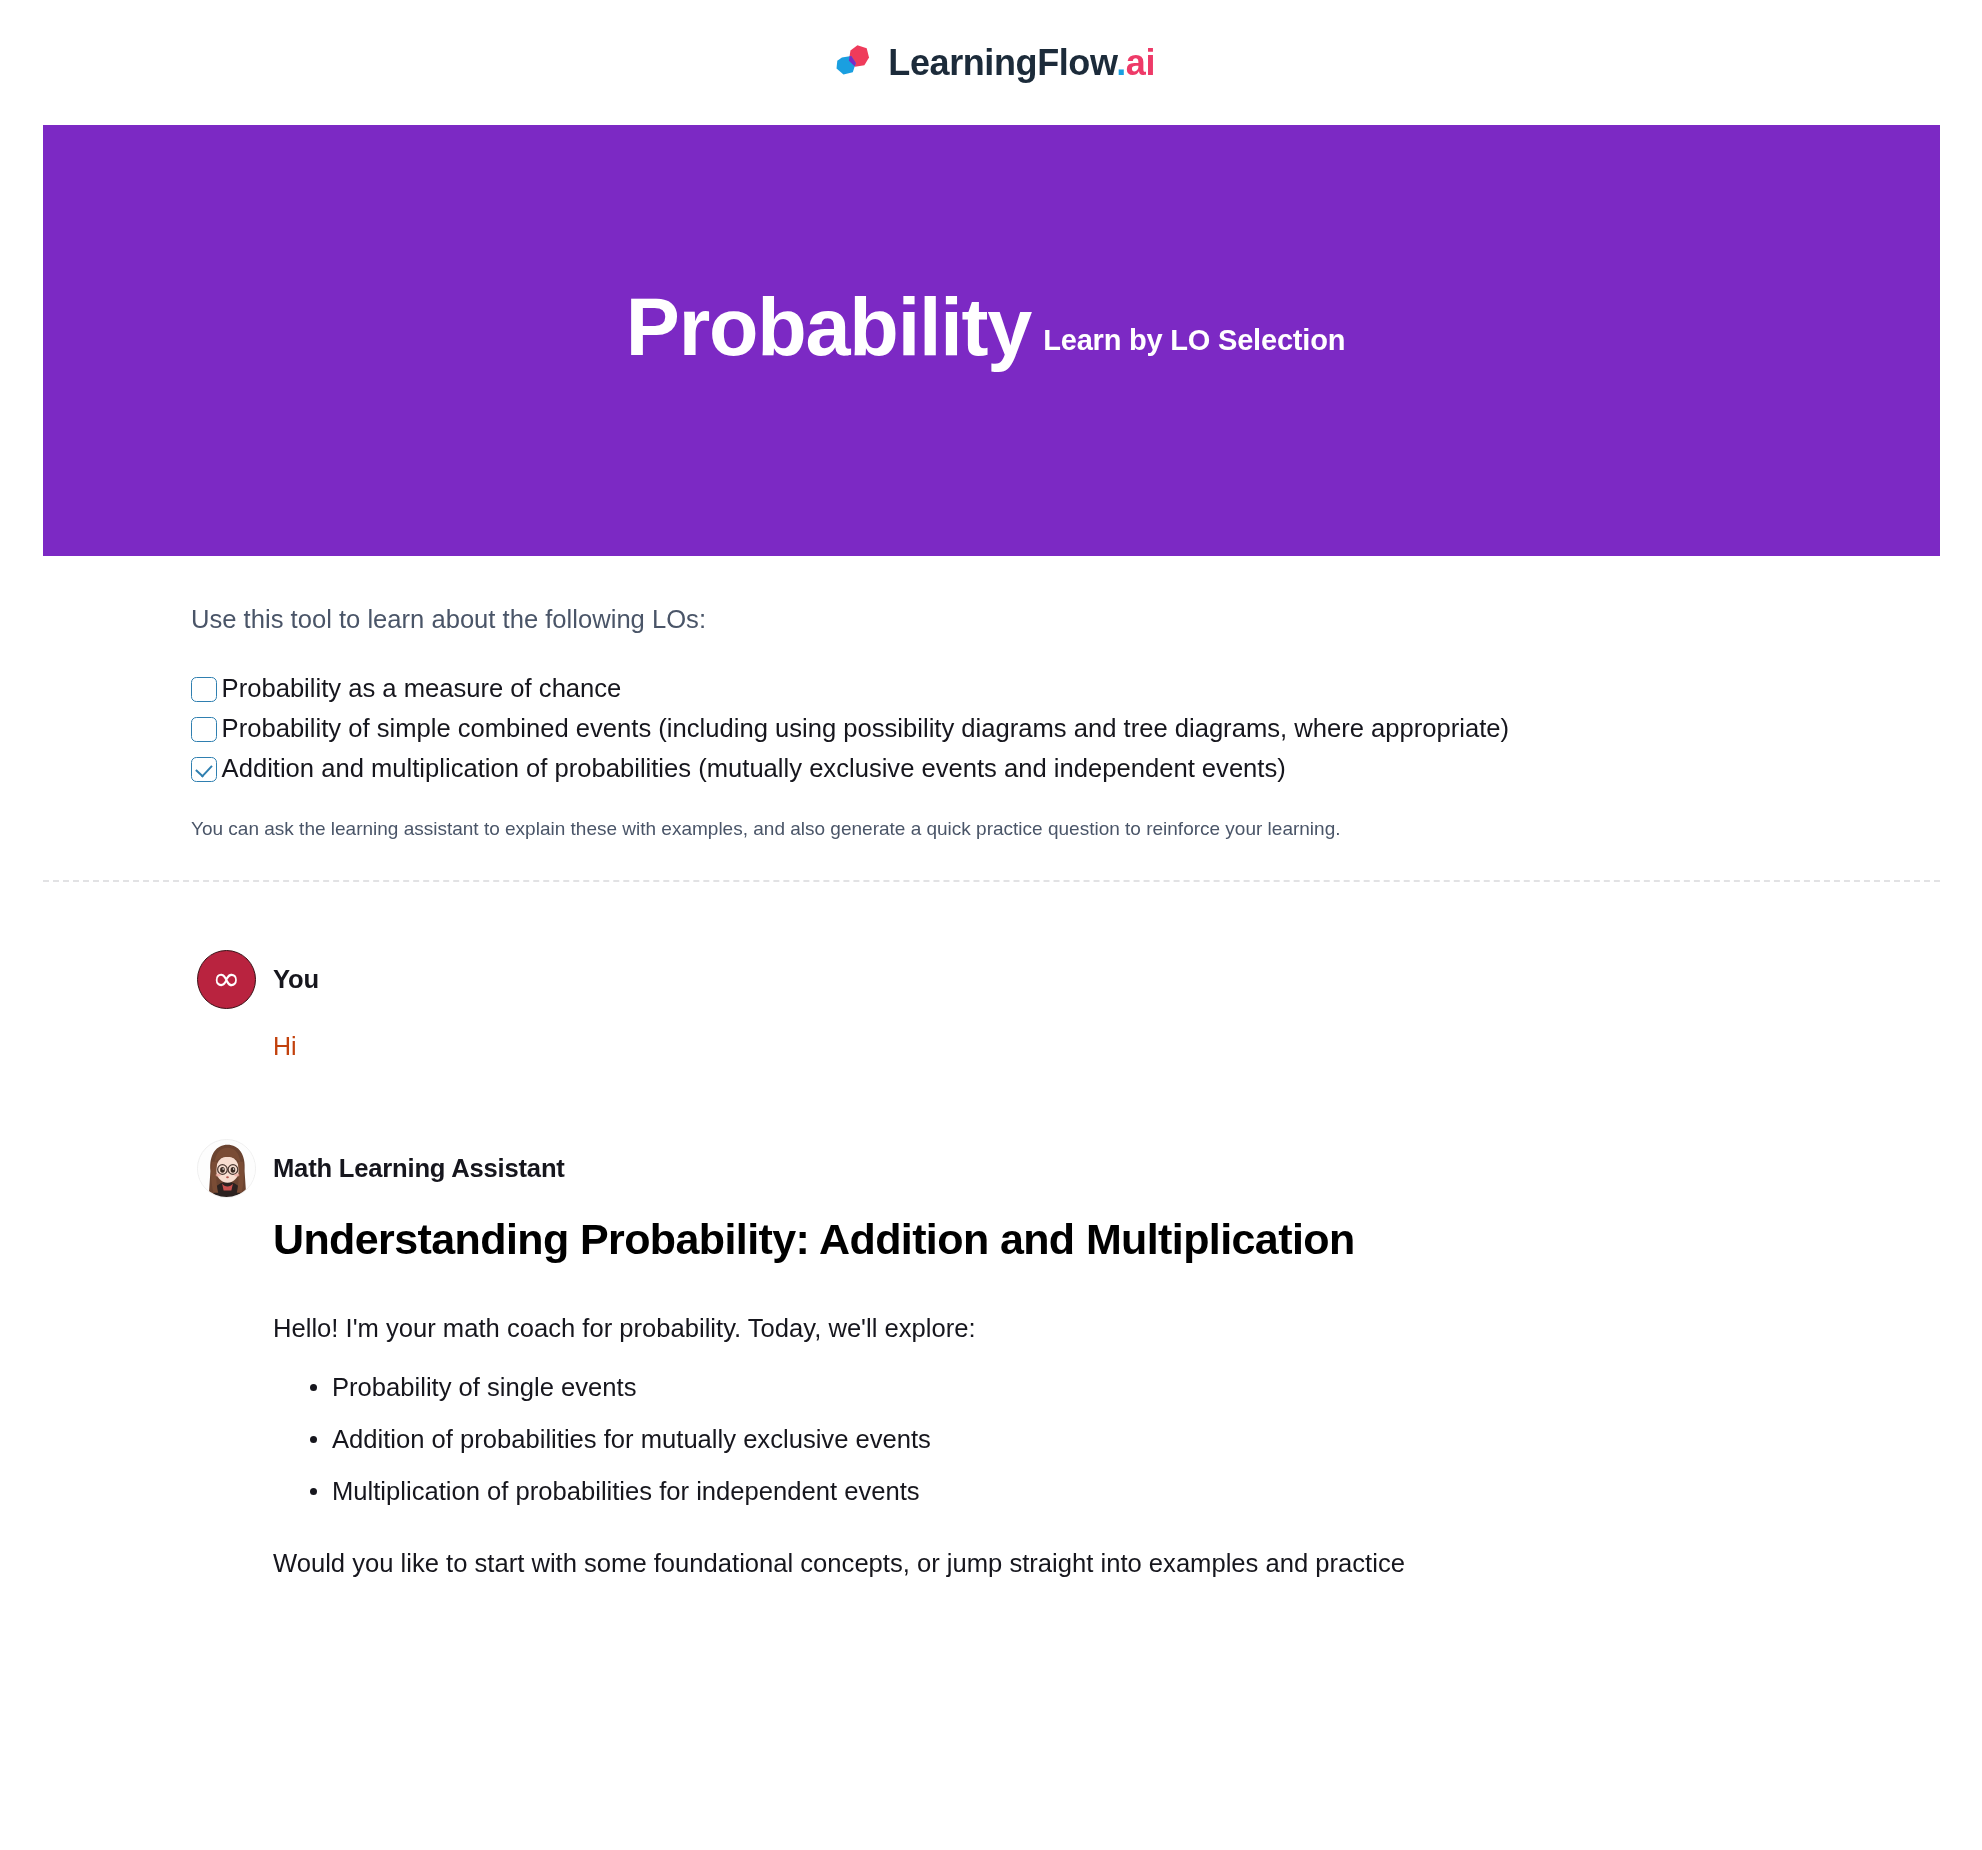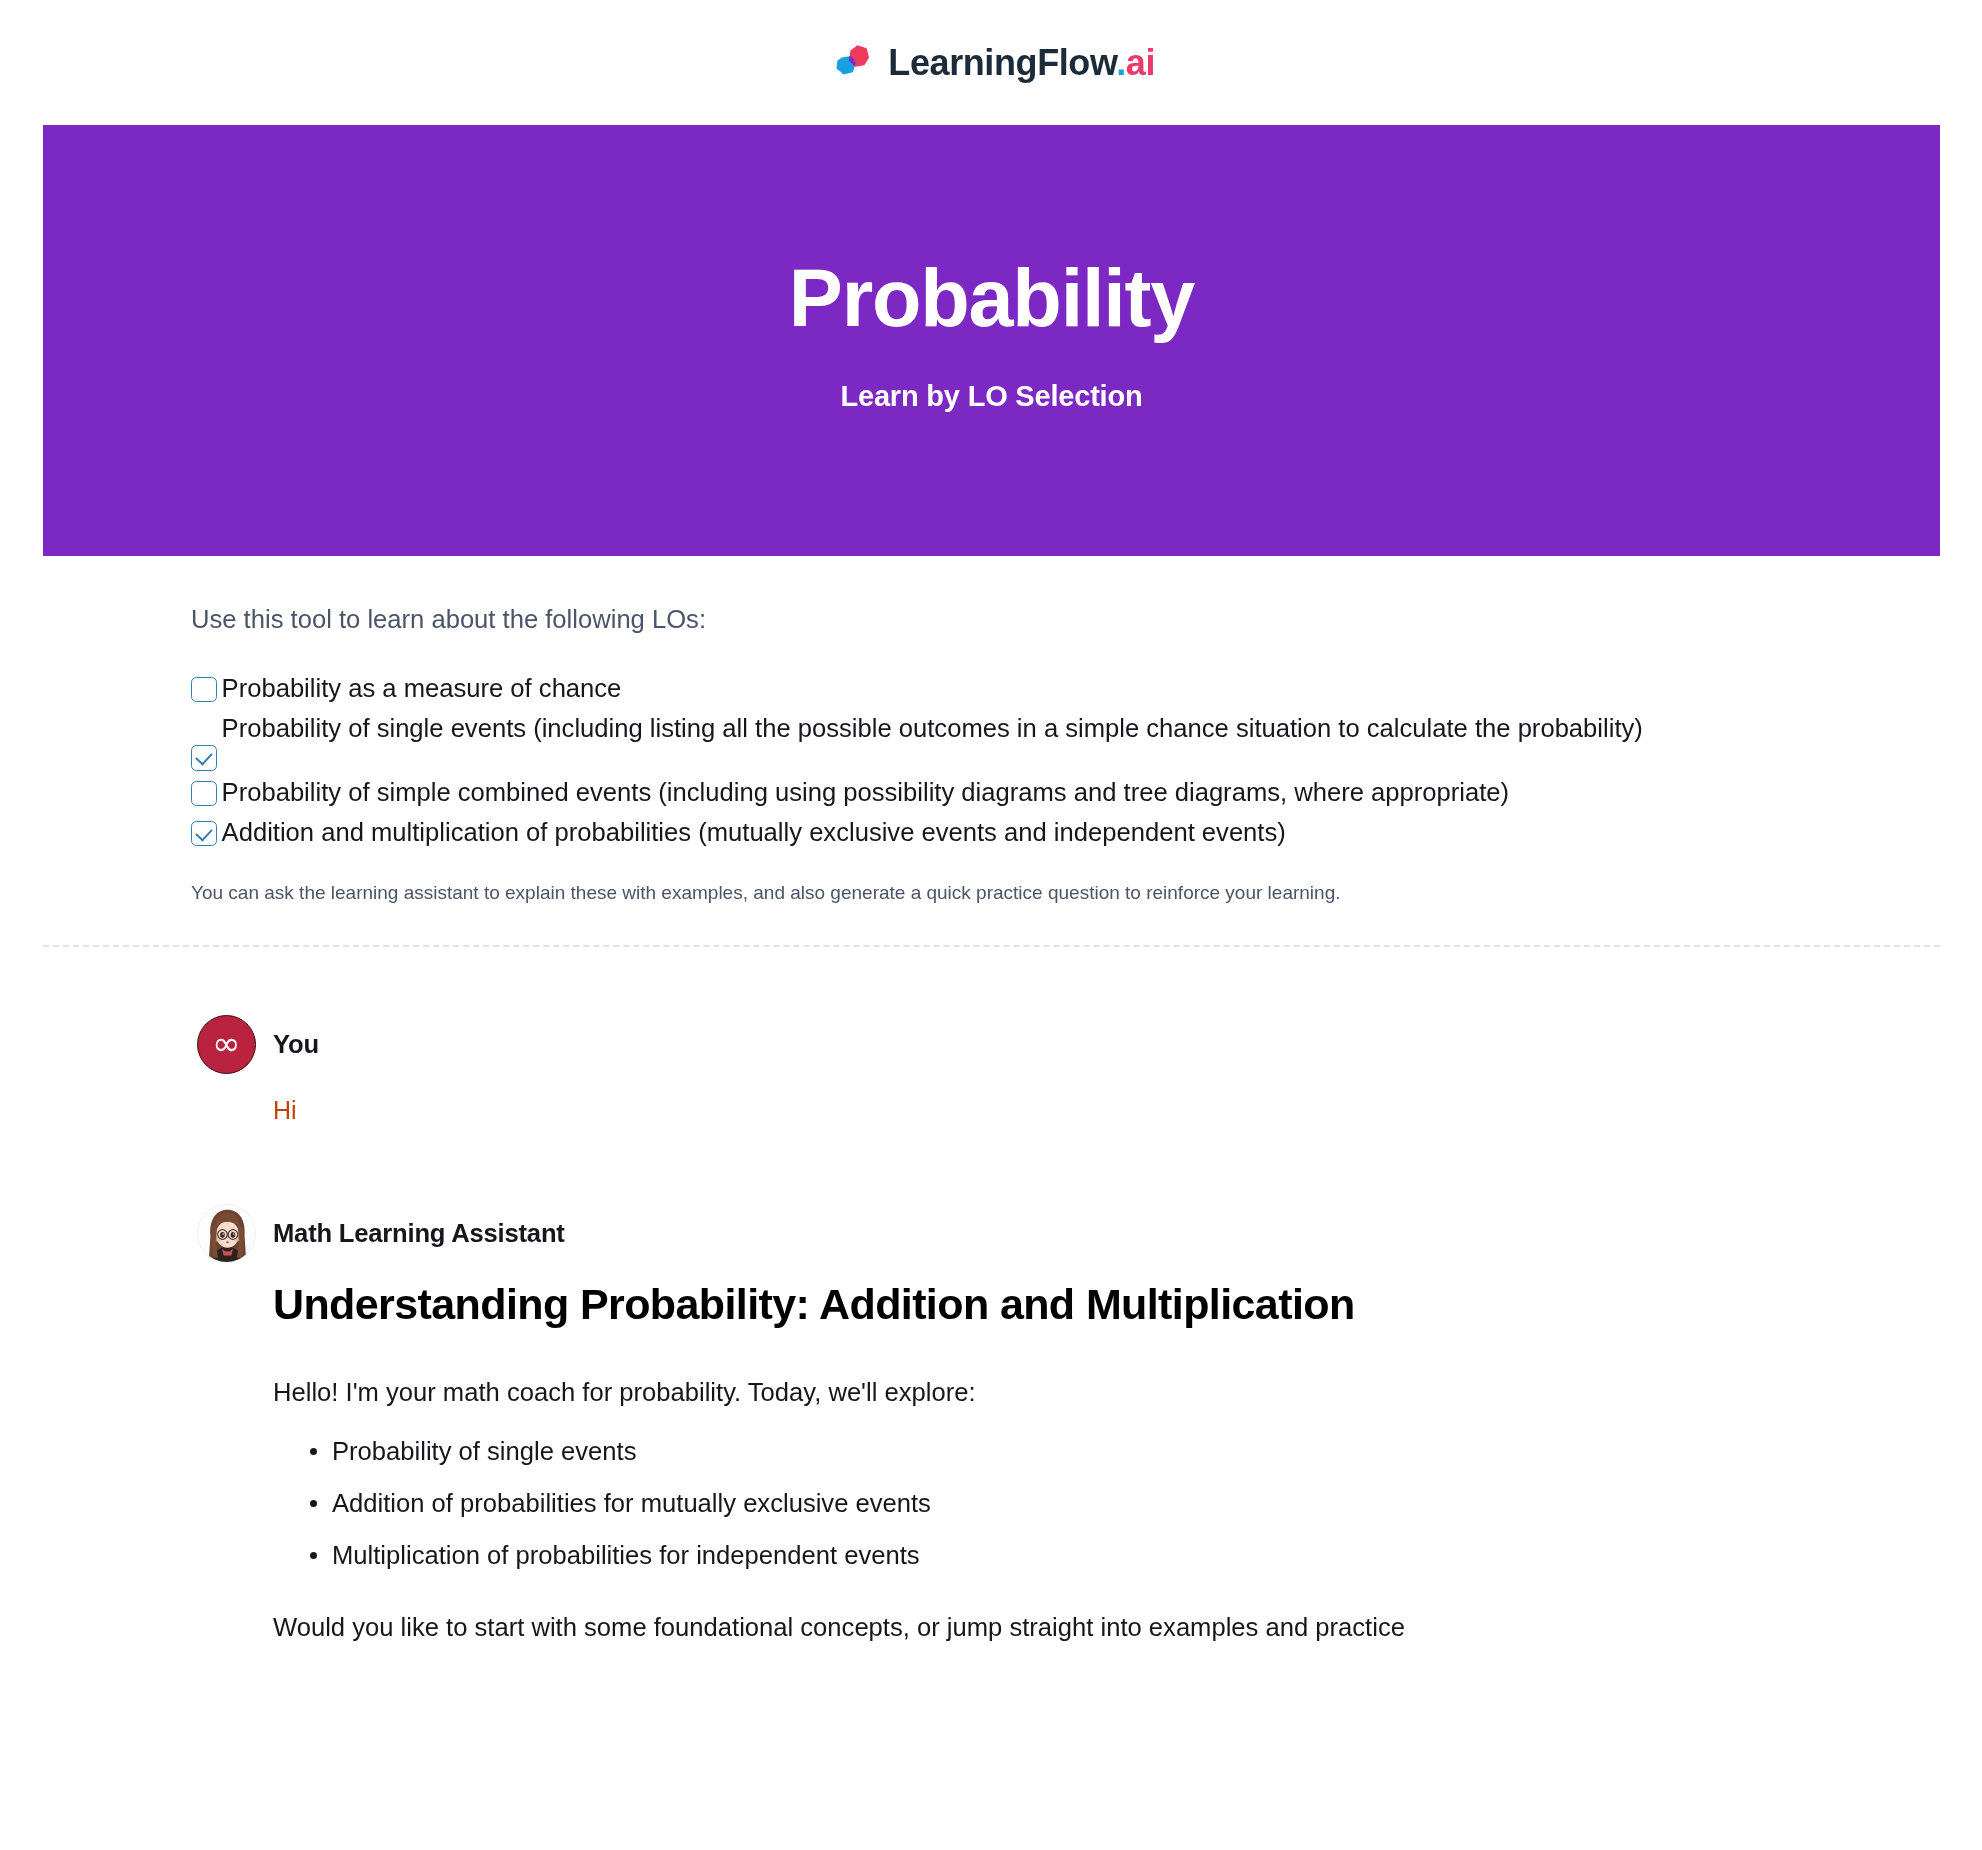--- a/index.html
+++ b/index.html
@@ -45,21 +45,21 @@
   }
   .logo-dot { color: #1a9fe0; }
   .logo-ai  { color: #ee3a68; }
 
   
   .banner {
     margin: 0 43px;
     background: #7c29c4;
     height: 431px;
     display: flex;
-    flex-direction: column;
+    flex-direction: row;
     align-items: center;
     justify-content: center;
     color: #ffffff;
   }
   .banner-title {
     font-size: 81px;
     font-weight: 700;
     letter-spacing: -1.2px;
     line-height: 1.05;
     margin: 0 0 26px 0;
@@ -266,24 +266,20 @@
 </div>
 
 <div class="content">
   <p class="intro-text">Use this tool to learn about the following LOs:</p>
 
   <ul class="lo-list">
     <li class="lo-item">
       <span class="checkbox"></span>
       <span class="lo-label">Probability as a measure of chance</span>
     </li>
-    <li class="lo-item two-line">
-      <span class="checkbox checked"></span>
-      <span class="lo-label">Probability of single events (including listing all the possible outcomes in a simple chance situation to calculate the probability)</span>
-    </li>
     <li class="lo-item">
       <span class="checkbox"></span>
       <span class="lo-label">Probability of simple combined events (including using possibility diagrams and tree diagrams, where appropriate)</span>
     </li>
     <li class="lo-item">
       <span class="checkbox checked"></span>
       <span class="lo-label">Addition and multiplication of probabilities (mutually exclusive events and independent events)</span>
     </li>
   </ul>
 

